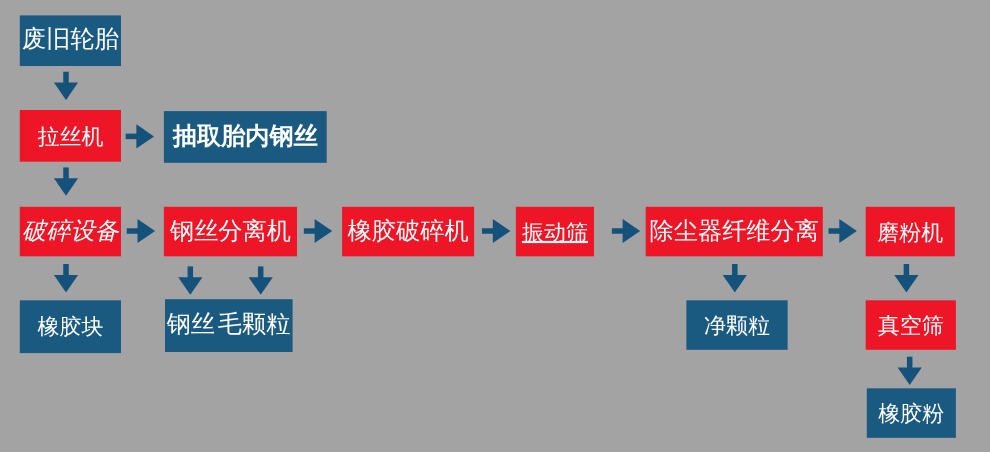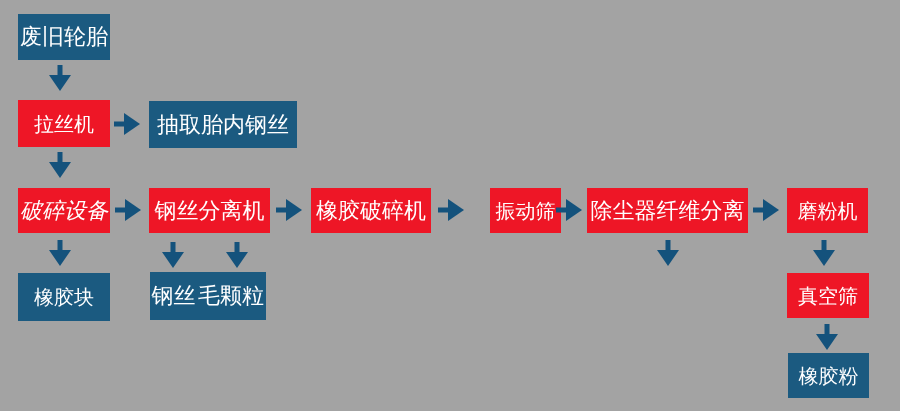--- a/index.html
+++ b/index.html
@@ -14,25 +14,25 @@
   }
   .node.red{background:#ee1626;}
   .node.blue{background:#1b5a80;}
   .node.fs24{font-size:20px;}
   .arrow{position:absolute;}
   .arrow svg{display:block;}
   .arrow path,.arrow polygon,.arrow rect{fill:#14527c;}
   
   .n0{left:18px;top:14px;width:92px;height:46px;}
   .n1{left:18px;top:100px;width:92px;height:47px;}
-  .n2{left:149px;top:101px;width:148px;height:47px;}
+  .n2{left:149px;top:101px;width:148px;height:47px;font-weight:bold;}
   .n3{left:18px;top:188px;width:92px;height:45px;font-style:italic;}
   .n4{left:149px;top:188px;width:121px;height:45px;}
   .n5{left:311px;top:188px;width:120px;height:45px;}
-  .n6{left:490px;top:188px;width:71px;height:45px;}
+  .n6{left:469px;top:188px;width:71px;height:45px;text-decoration:underline;}
   .n7{left:587px;top:188px;width:161px;height:45px;}
   .n8{left:787px;top:188px;width:81px;height:45px;}
   .n9{left:18px;top:273px;width:92px;height:48px;}
   .n10{left:150px;top:272px;width:47px;height:48px;}
   .n11{left:196px;top:272px;width:70px;height:48px;}
   .n12{left:624px;top:273px;width:92px;height:45px;}
   .n13{left:787px;top:273px;width:82px;height:45px;}
   .n14{left:788px;top:353px;width:81px;height:45px;}
   
   .d1{left:48px;top:65px;}
@@ -60,20 +60,21 @@
   <div class="node blue n2">抽取胎内钢丝</div>
   <div class="node red  n3">破碎设备</div>
   <div class="node red  n4">钢丝分离机</div>
   <div class="node red  n5">橡胶破碎机</div>
   <div class="node red  n6 fs24">振动筛</div>
   <div class="node red  n7">除尘器纤维分离</div>
   <div class="node red  n8 fs24">磨粉机</div>
   <div class="node blue n9 fs24">橡胶块</div>
   <div class="node blue n10">钢丝</div>
   <div class="node blue n11">毛颗粒</div>
+  <div class="node blue n12 fs24">净颗粒</div>
   <div class="node red  n13 fs24">真空筛</div>
   <div class="node blue n14 fs24">橡胶粉</div>
 
   <span class="arrow d1">
       <svg width="24" height="26" viewBox="0 0 24 26">
         <rect x="9.5" y="0" width="5" height="12"></rect>
         <polygon points="1,10 23,10 12,26"></polygon>
       </svg>
     </span>
   <span class="arrow d2">

